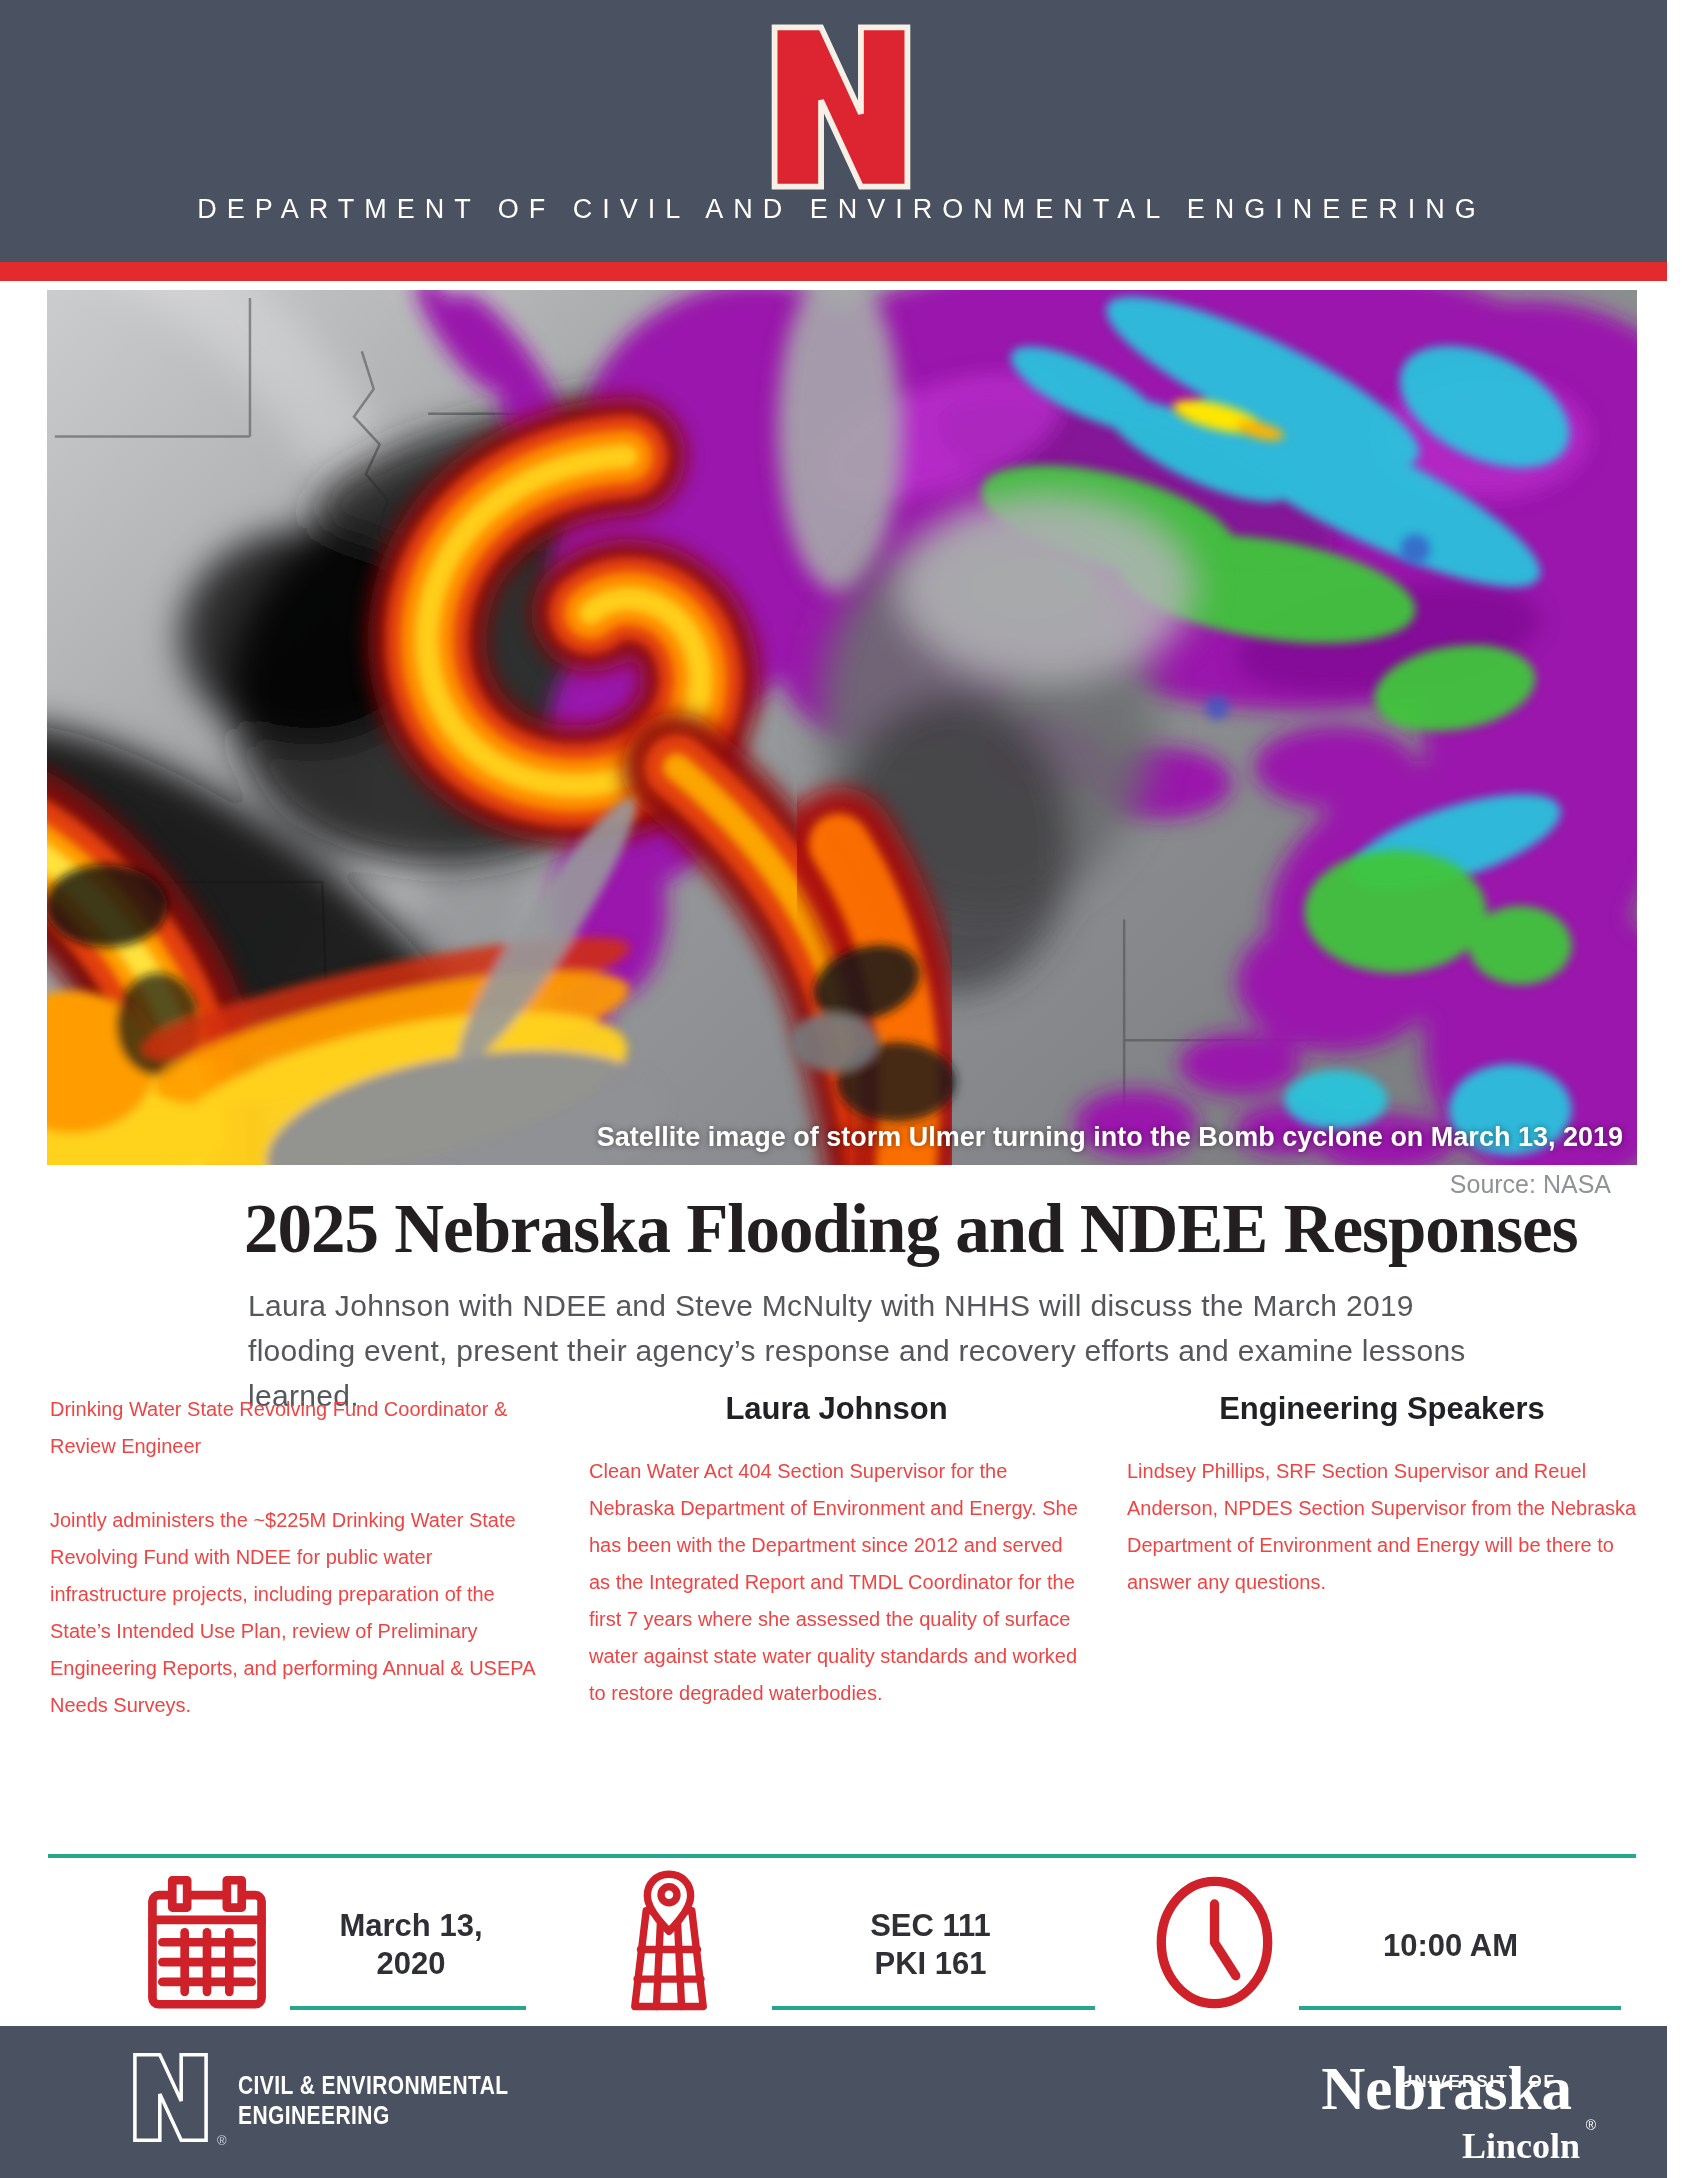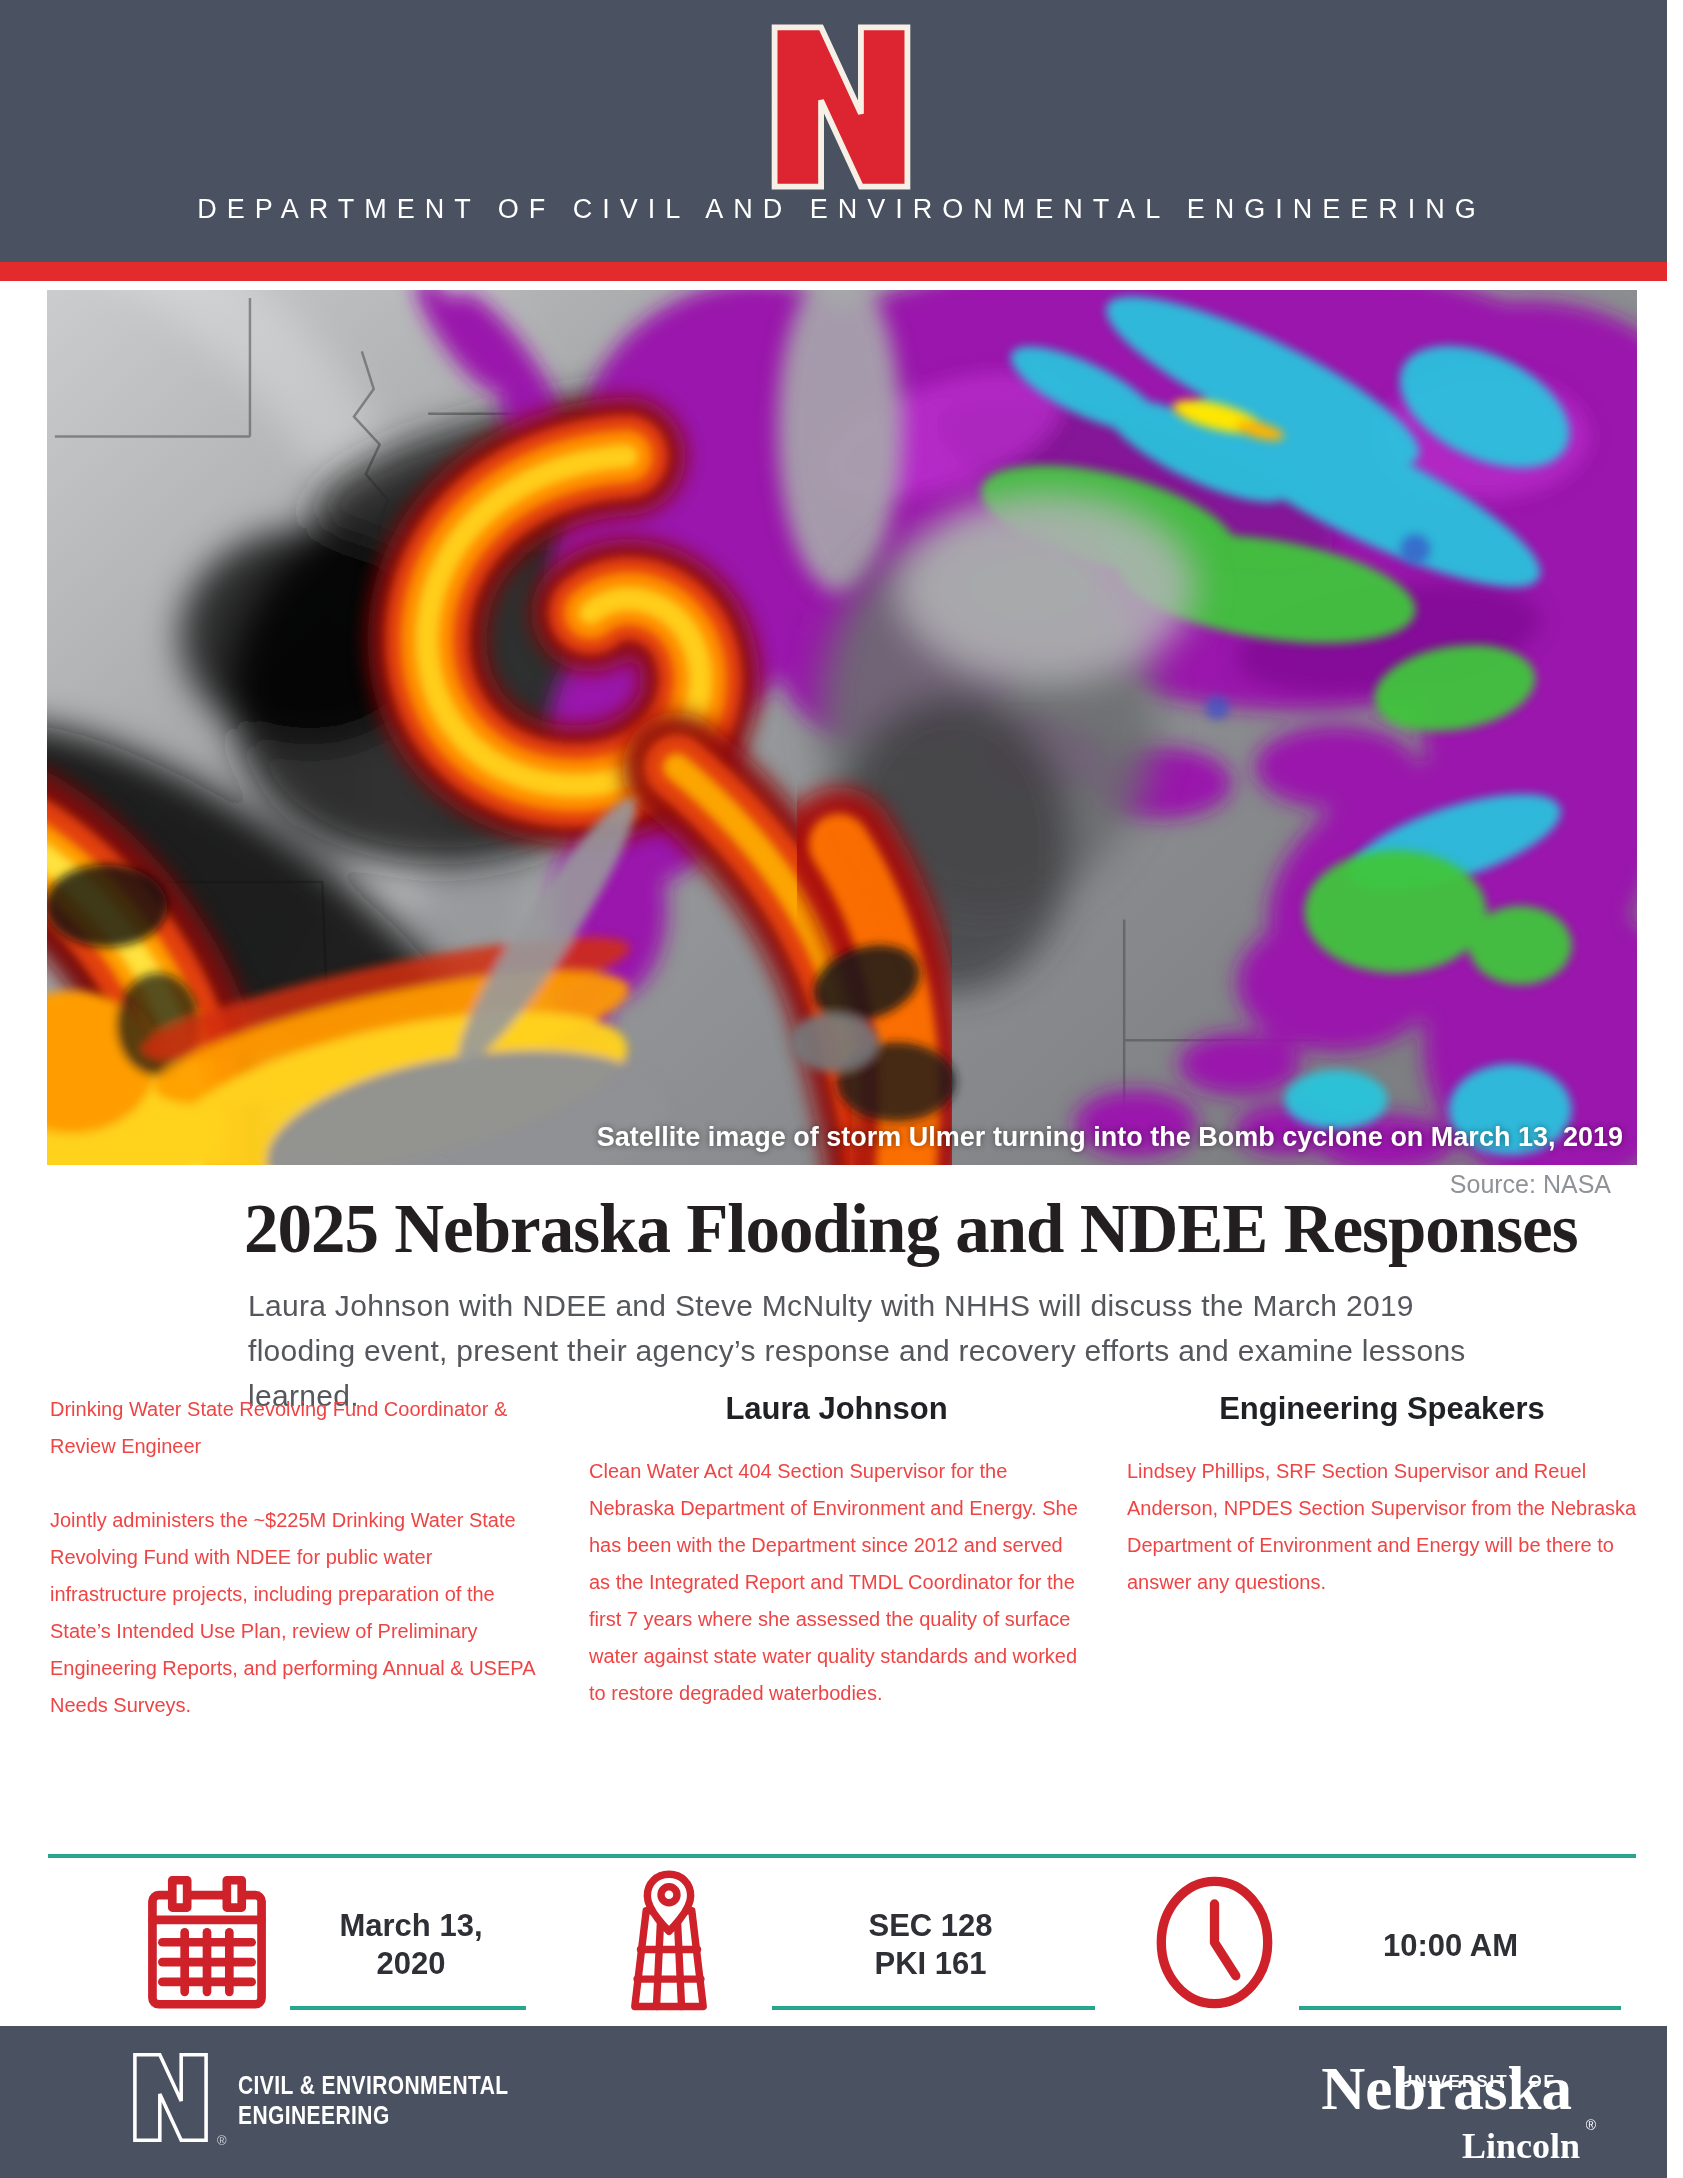--- a/index.html
+++ b/index.html
@@ -268,21 +268,21 @@
   <div class="ev-line ev-line-1"></div>
 
   <svg class="ev-icon ev-map" viewBox="0 0 100 130" fill="none" stroke="#ce2129" stroke-width="6.5" stroke-linecap="round" stroke-linejoin="round">
     <path d="M30 38 L70 38 L80 122 L20 122 Z"></path>
     <path d="M43 38 L39 122 M57 38 L61 122"></path>
     <path d="M25 72 L75 72 M22 98 L78 98"></path>
     <path d="M50 6 C39 6 31 14 31 25 C31 38 50 56 50 56 C50 56 69 38 69 25 C69 14 61 6 50 6 Z" fill="#ffffff"></path>
     <circle cx="50" cy="24" r="7"></circle>
   </svg>
   <div class="ev-text ev-loc">
-    <div>SEC 128</div>
+    <div>SEC 111</div>
     <div>PKI 161</div>
   </div>
   <div class="ev-line ev-line-2"></div>
 
   <svg class="ev-icon ev-clock" viewBox="0 0 100 110" fill="none" stroke="#ce2129" stroke-width="7" stroke-linecap="round">
     <ellipse cx="50" cy="55" rx="40" ry="46"></ellipse>
     <path d="M50 55 L50 26 M50 55 L66 80"></path>
   </svg>
   <div class="ev-text ev-time">10:00 AM</div>
   <div class="ev-line ev-line-3"></div>

